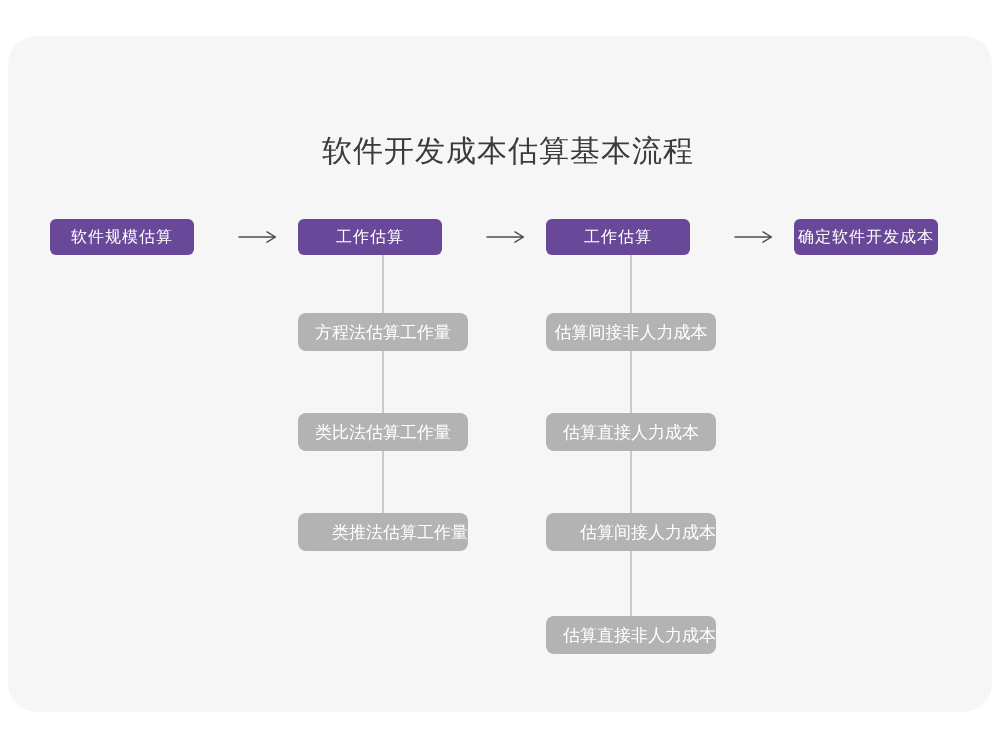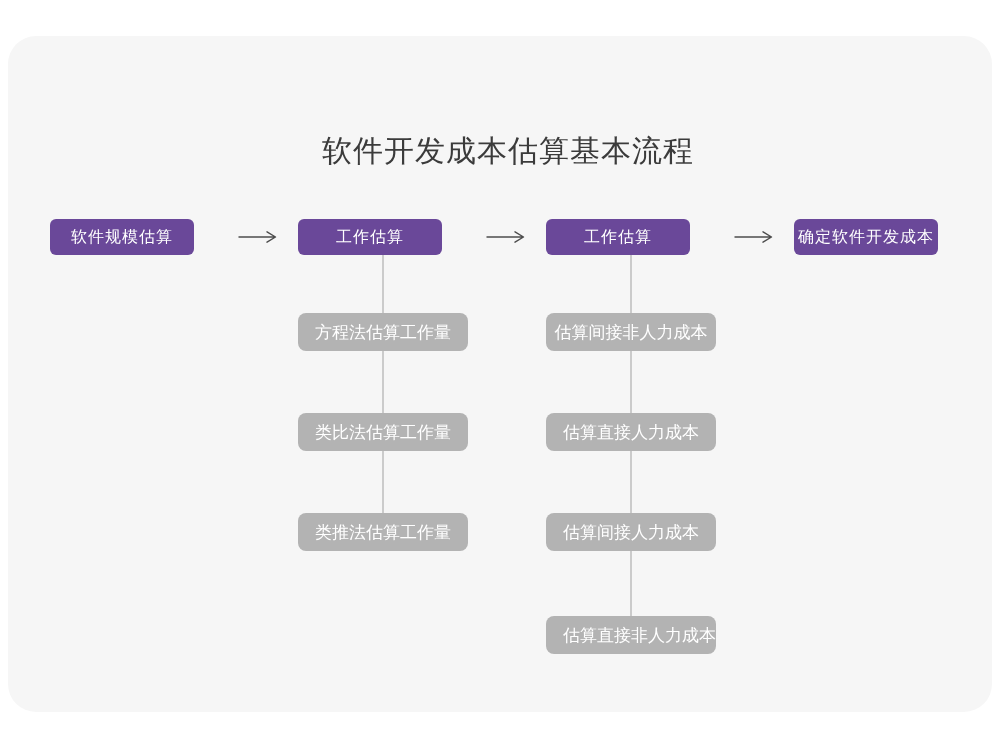--- a/index.html
+++ b/index.html
@@ -75,21 +75,21 @@
     border-radius:8px;
     color:var(--sub-text);
     font-size:17px;
     display:flex; align-items:center; justify-content:center;
     white-space:nowrap;
   }
   .col-work{left:290px;}
   .col-cost{left:538px;}
   .row-1{top:277px;align-items:center;}
   .row-2{top:377px;}
-  .row-3{top:477px;}
+  .row-3{top:477px;justify-content:flex-end;}
   .row-4{top:580px;justify-content:flex-end;}
 </style>
 </head>
 <body>
 
 <div class="card">
 
   <h1 class="title">软件开发成本估算基本流程</h1>
 
   <div class="vline vline-work"></div>

